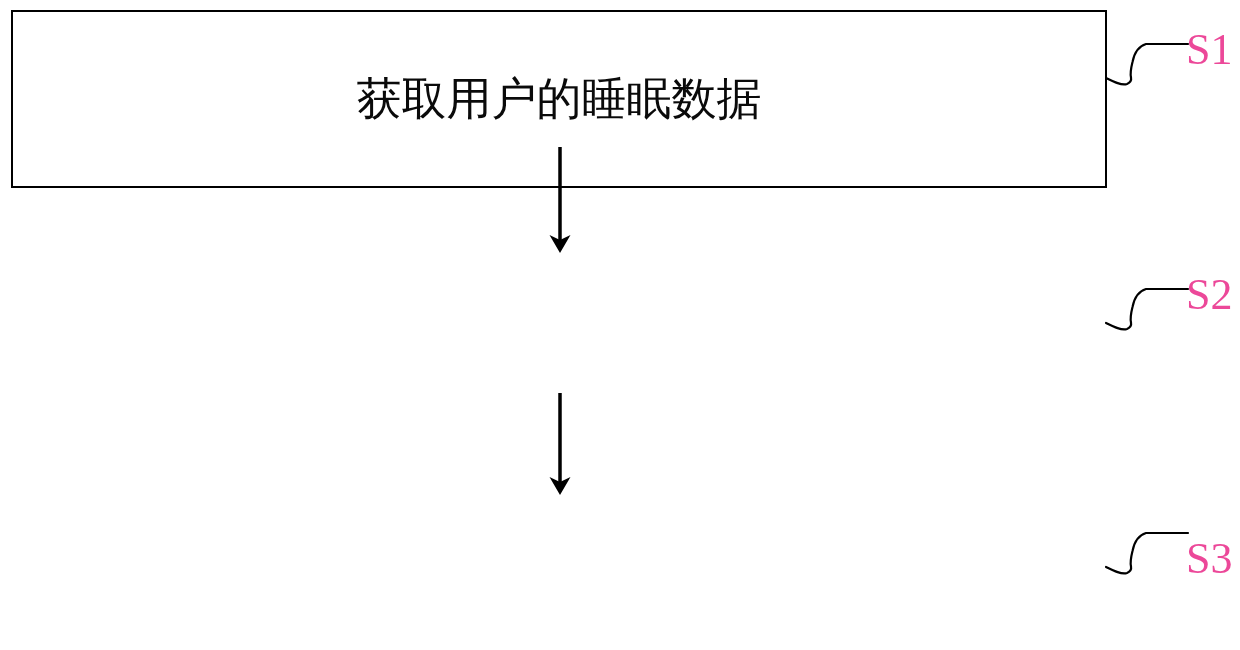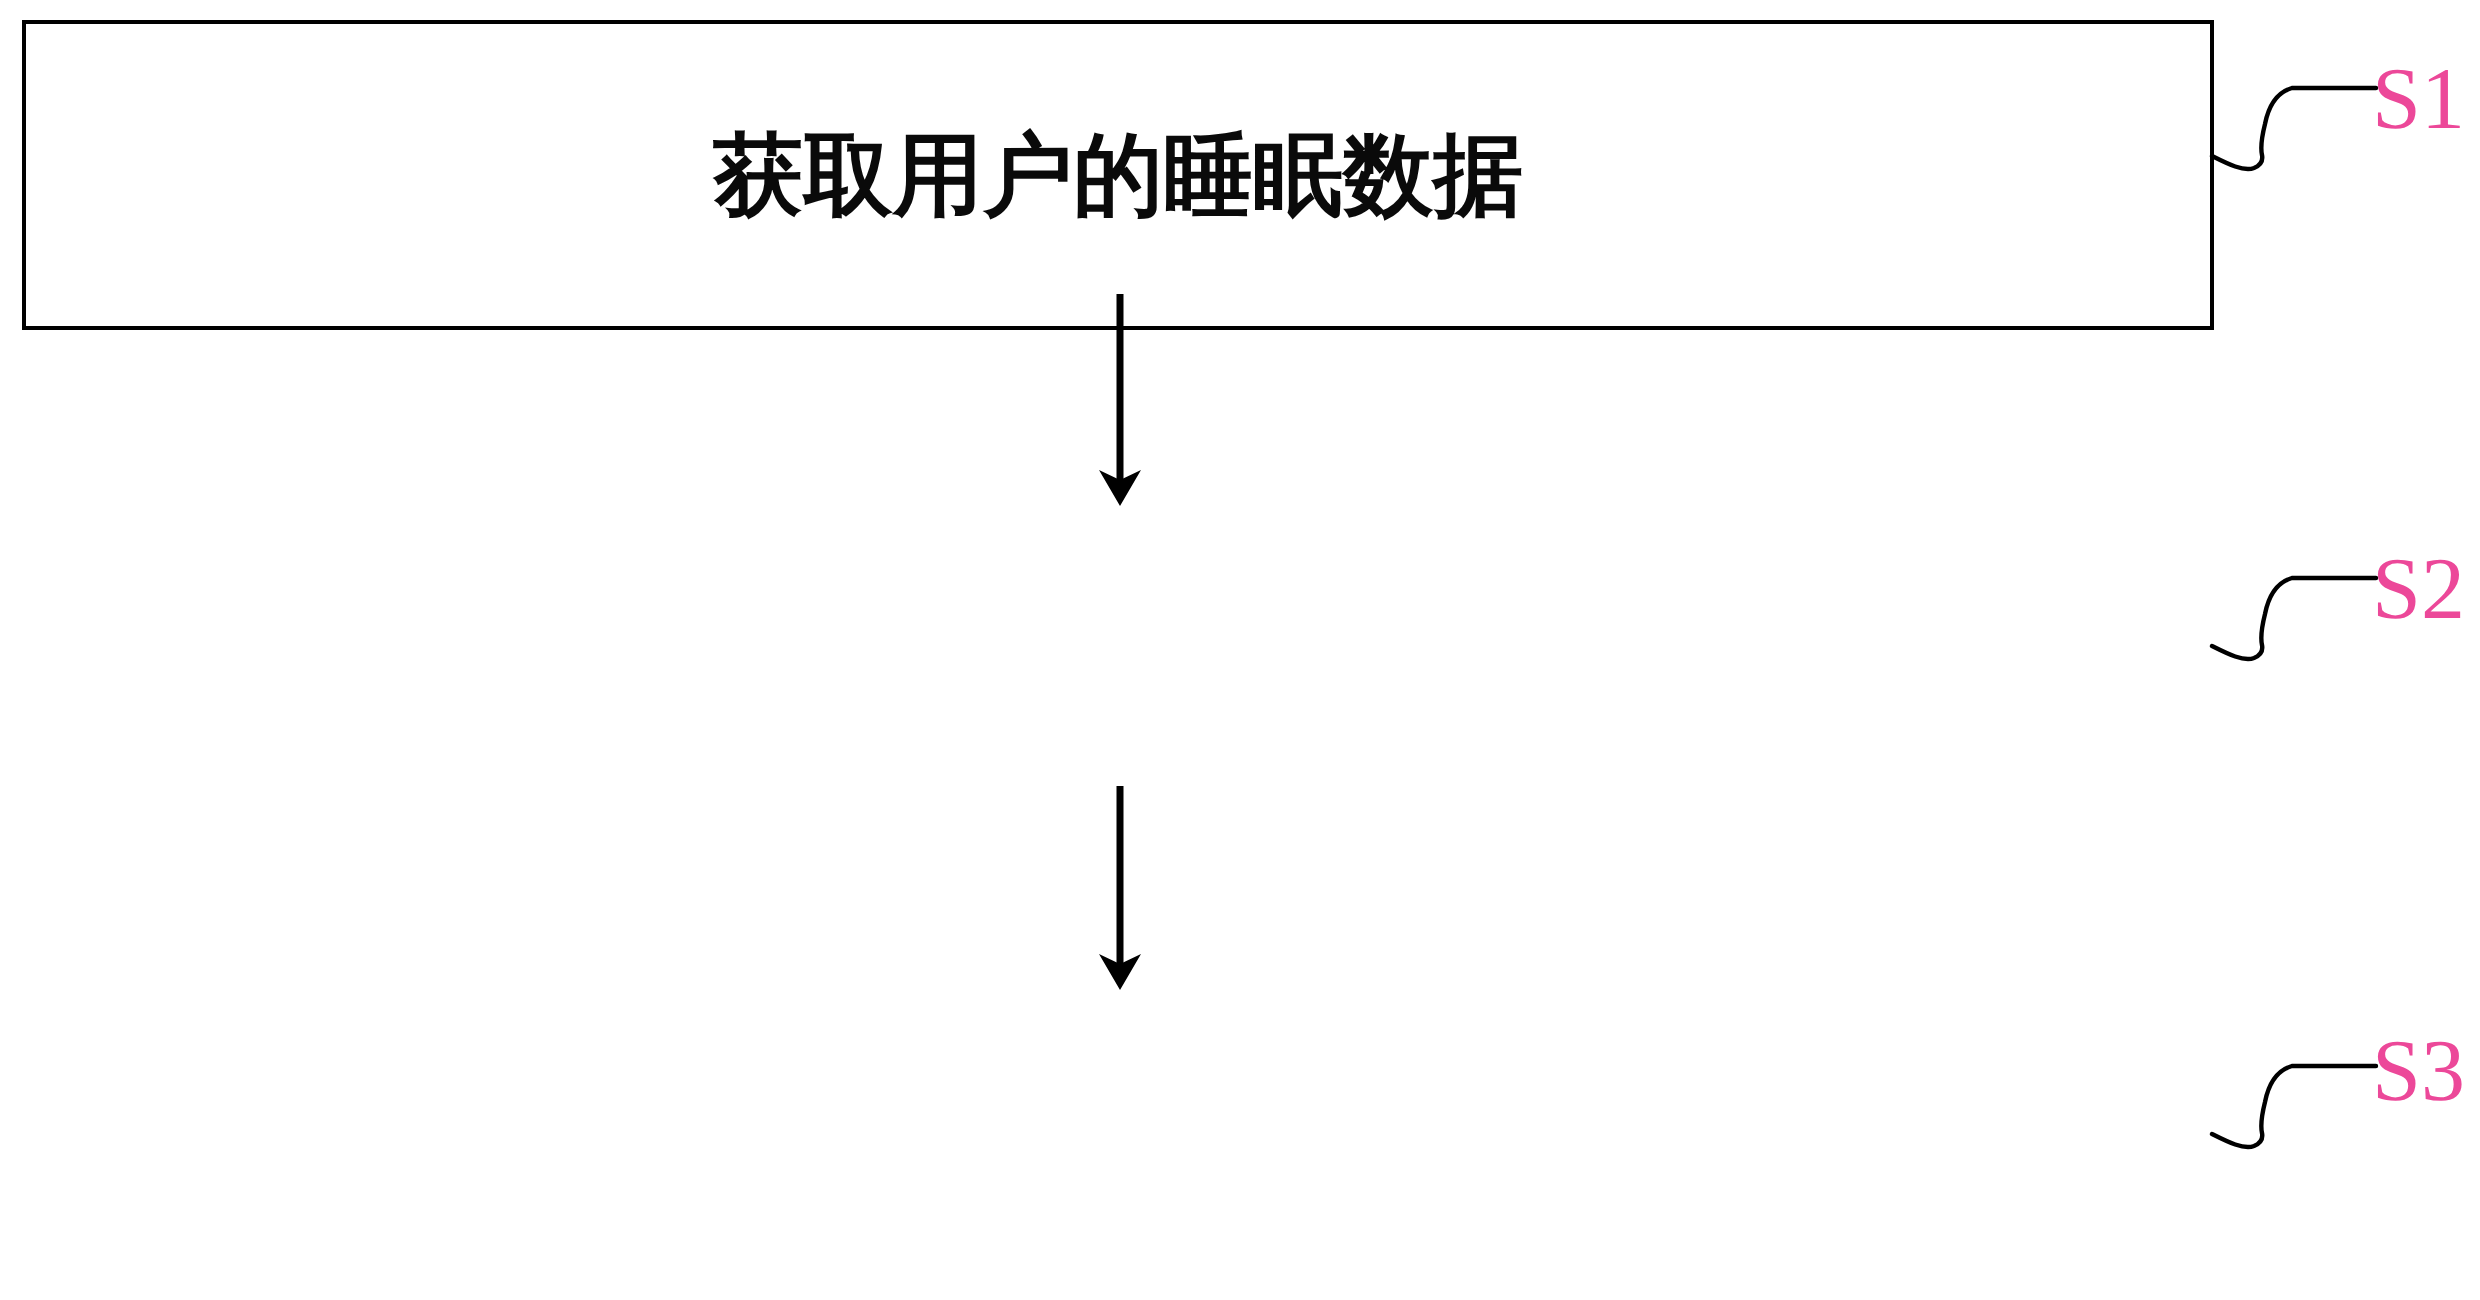--- a/index.html
+++ b/index.html
@@ -28,21 +28,21 @@
   }
   .flow-box .step-text {
     display: block;
     width: 100%;
     text-align: center;
     font-size: 45px;
     line-height: 52px;
     color: #0a0a0a;
     letter-spacing: 0px;
   }
-  #box-s1 { top: 10px;  height: 155px; font-weight: bold; }
+  #box-s1 { top: 10px;  height: 178px; }
   #box-s2 { top: 253px; height: 140px; }
   #box-s3 { top: 495px; height: 140px; }
 
   .arrow-svg {
     position: absolute;
     left: 546px;
     width: 28px;
     overflow: visible;
   }
   #arrow-1 { top: 147px; height: 106px; }
@@ -63,21 +63,21 @@
     position: absolute;
     left: 1186px;
     font-size: 44px;
     line-height: 52px;
     color: #ec4899;
     font-family: "Liberation Serif", serif;
     white-space: nowrap;
   }
   #label-s1 { top: 24px; }
   #label-s2 { top: 269px; text-align: center; }
-  #label-s3 { top: 510px; }
+  #label-s3 { top: 533px; }
 </style>
 </head>
 <body>
 
 <div class="canvas">
 
   <div class="flow-box" id="box-s1">
     <span class="step-text">获取用户的睡眠数据</span>
   </div>
 

